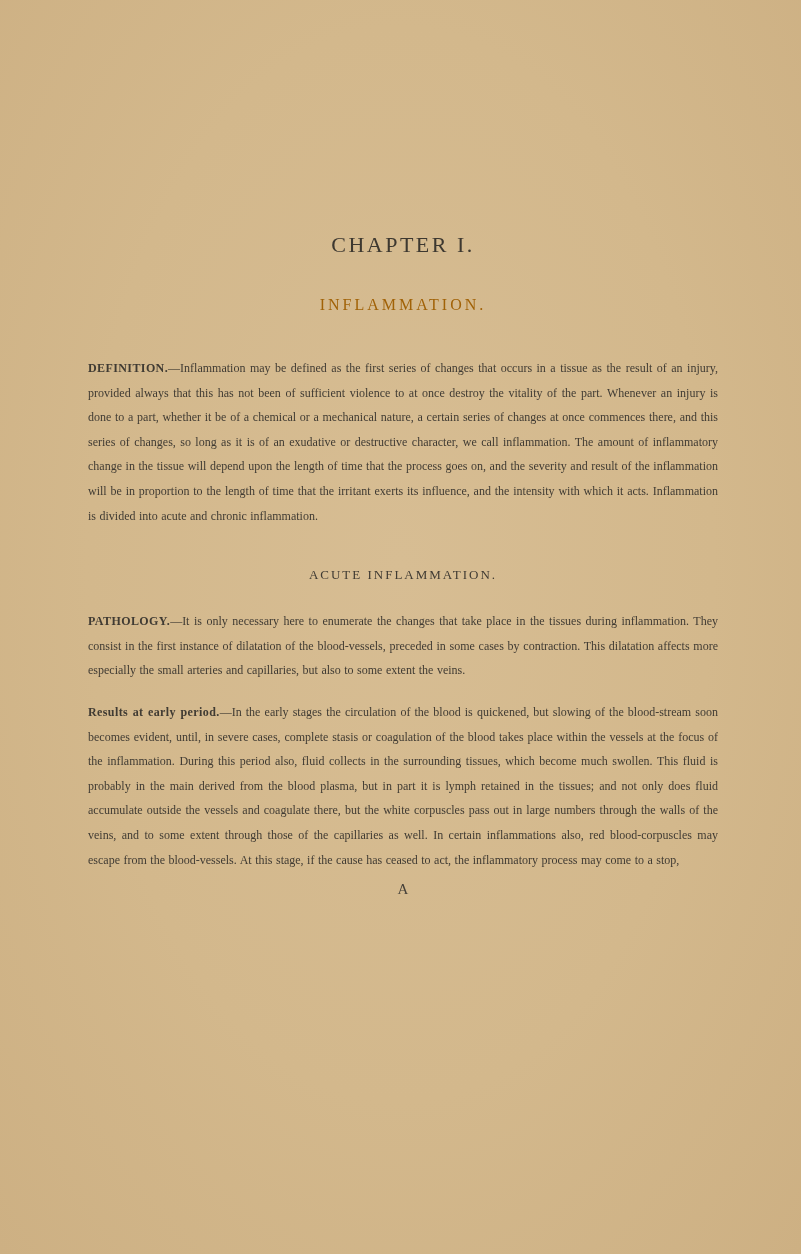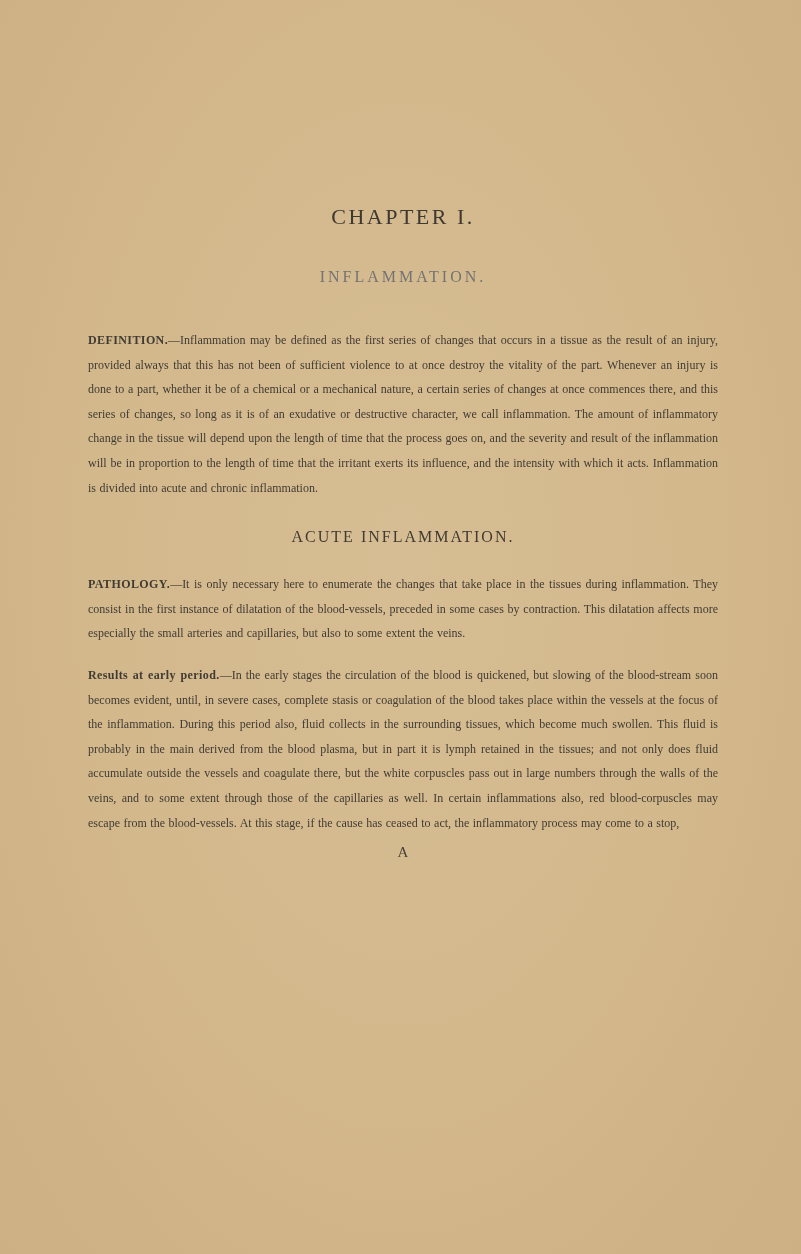--- a/index.html
+++ b/index.html
@@ -11,56 +11,56 @@
     height: 1254px;
     position: relative;
     overflow: hidden;
     background: radial-gradient(ellipse at 50% 45%, #d7bd93 0%, #d3b88c 55%, #cdb083 100%);
     font-family: "Liberation Serif", "DejaVu Serif", serif;
     color: #403b33;
   }
   .book-page {
     position: absolute;
     left: 88px;
-    top: 204px;
+    top: 232px;
     width: 630px;
   }
   .chapter-heading {
     text-align: center;
     font-size: 22px;
     font-weight: 400;
     letter-spacing: 2.5px;
     margin: 0 0 38px 0;
     color: #3d3830;
   }
   .section-heading {
     text-align: center;
     font-size: 16px;
     font-weight: 400;
     letter-spacing: 3px;
     margin: 0 0 42px 0;
-    color: #737373;
+    color: #a16207;
   }
   .para {
     font-size: 12px;
     line-height: 24.6px;
     text-align: justify;
     margin: 0;
     word-spacing: 0.5px;
   }
   .para-lead {
     font-weight: 700;
     letter-spacing: 0.4px;
   }
   .subsection-heading {
     text-align: center;
-    font-size: 16px;
+    font-size: 13px;
     font-weight: 400;
     letter-spacing: 2px;
-    margin: 28px 0 26px 0;
+    margin: 39px 0 26px 0;
     color: #403b33;
   }
   .para-results {
     margin-top: 17px;
   }
   .signature-mark {
     text-align: center;
     font-size: 15px;
     margin-top: 9px;
     color: #47423a;

